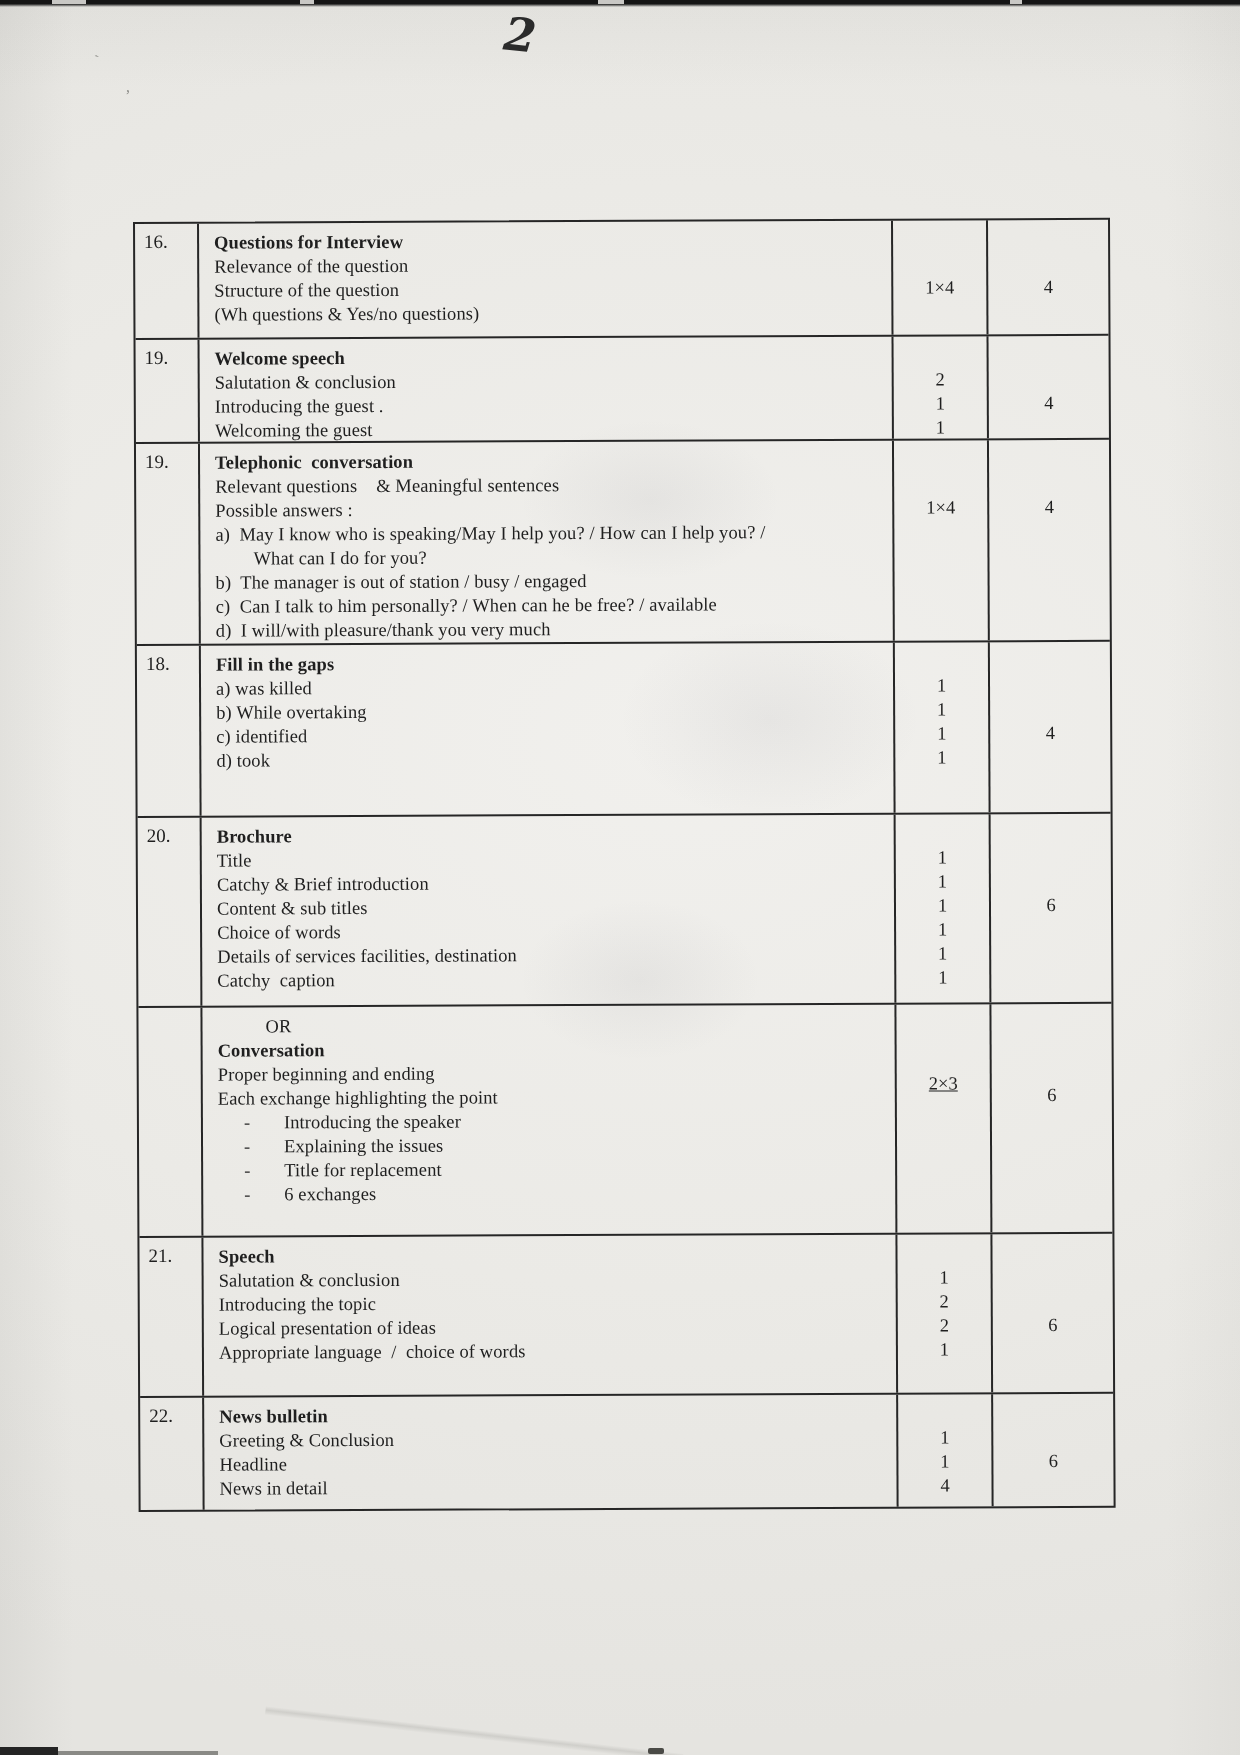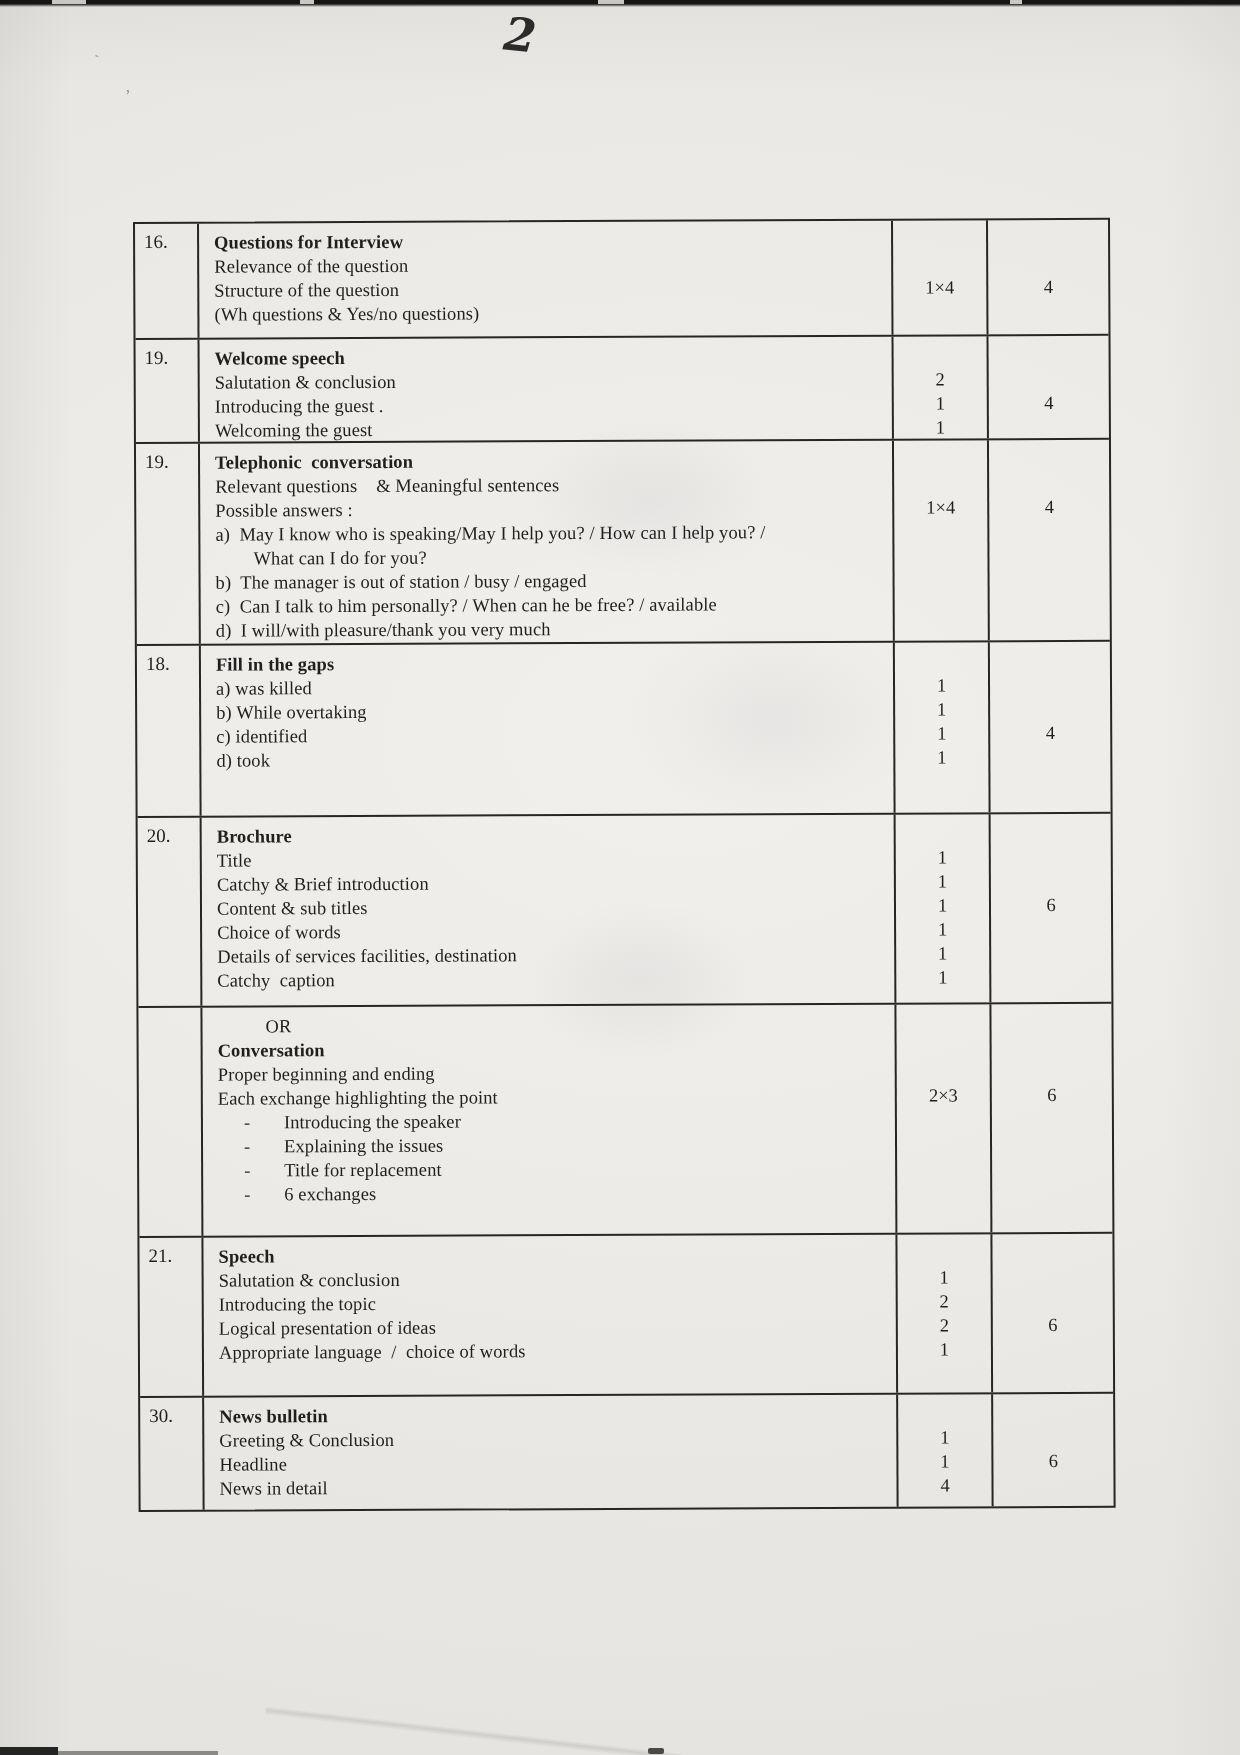--- a/index.html
+++ b/index.html
@@ -189,21 +189,21 @@
           <div class="line or">OR</div>
           <div class="line heading">Conversation</div>
           <div class="line">Proper beginning and ending</div>
           <div class="line">Each exchange highlighting the point</div>
           <div class="line dash"><span class="dash-marker">-</span><span>Introducing the speaker</span></div>
           <div class="line dash"><span class="dash-marker">-</span><span>Explaining the issues</span></div>
           <div class="line dash"><span class="dash-marker">-</span><span>Title for replacement</span></div>
           <div class="line dash"><span class="dash-marker">-</span><span>6 exchanges</span></div>
         </div>
         <div class="cell c-marks">
-          <div class="mval" style="top: 79px;">2×3</div>
+          <div class="mval" style="top: 67px; text-decoration: underline;">2×3</div>
         </div>
         <div class="cell c-total">
           <div class="mval" style="top: 79px;">6</div>
         </div>
       </div>
       <div class="t-row" style="height: 160px;">
         <div class="cell c-num">21.</div>
         <div class="cell c-content">
           <div class="line heading">Speech</div>
           <div class="line">Salutation &amp; conclusion</div>
@@ -215,21 +215,21 @@
           <div class="mval" style="top: 31px;">1</div>
           <div class="mval" style="top: 55px;">2</div>
           <div class="mval" style="top: 79px;">2</div>
           <div class="mval" style="top: 103px;">1</div>
         </div>
         <div class="cell c-total">
           <div class="mval" style="top: 79px;">6</div>
         </div>
       </div>
       <div class="t-row" style="height: 112px;">
-        <div class="cell c-num">30.</div>
+        <div class="cell c-num">22.</div>
         <div class="cell c-content">
           <div class="line heading">News bulletin</div>
           <div class="line">Greeting &amp; Conclusion</div>
           <div class="line">Headline</div>
           <div class="line">News in detail</div>
         </div>
         <div class="cell c-marks">
           <div class="mval" style="top: 31px;">1</div>
           <div class="mval" style="top: 55px;">1</div>
           <div class="mval" style="top: 79px;">4</div>

